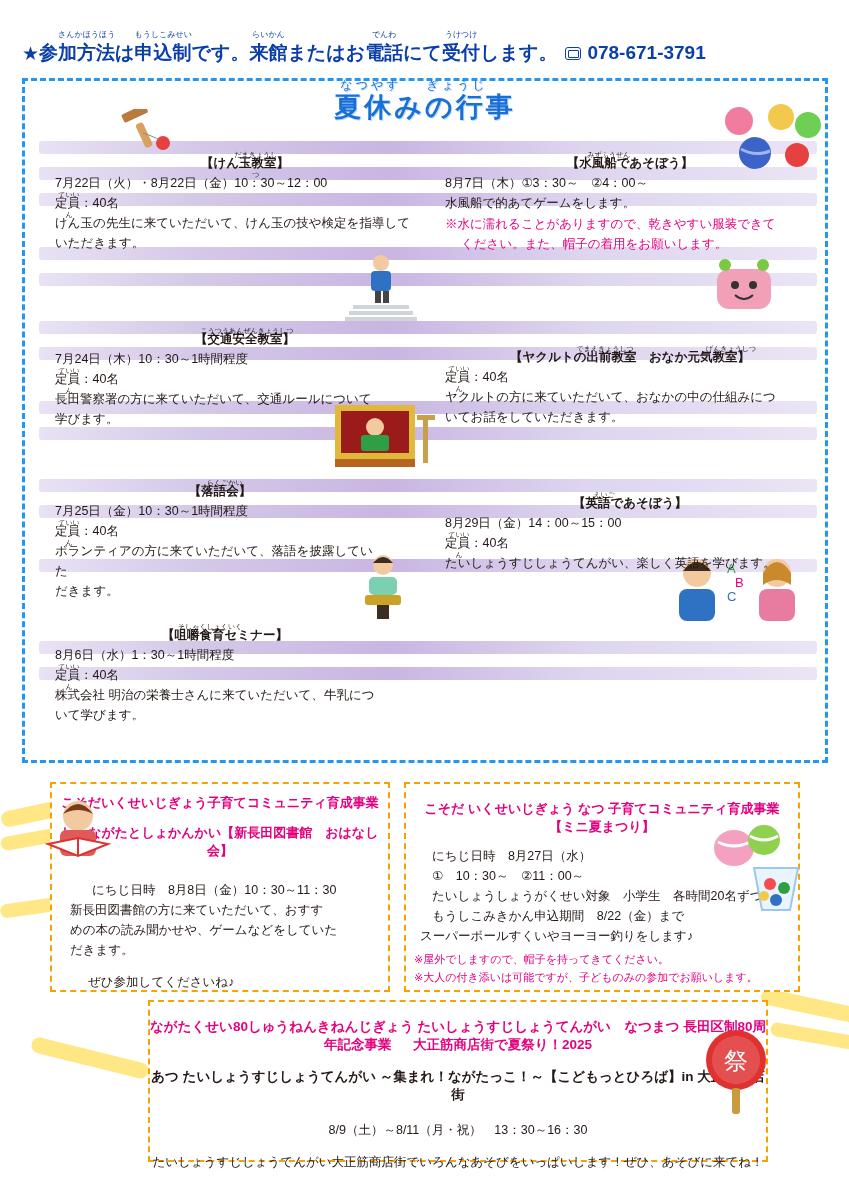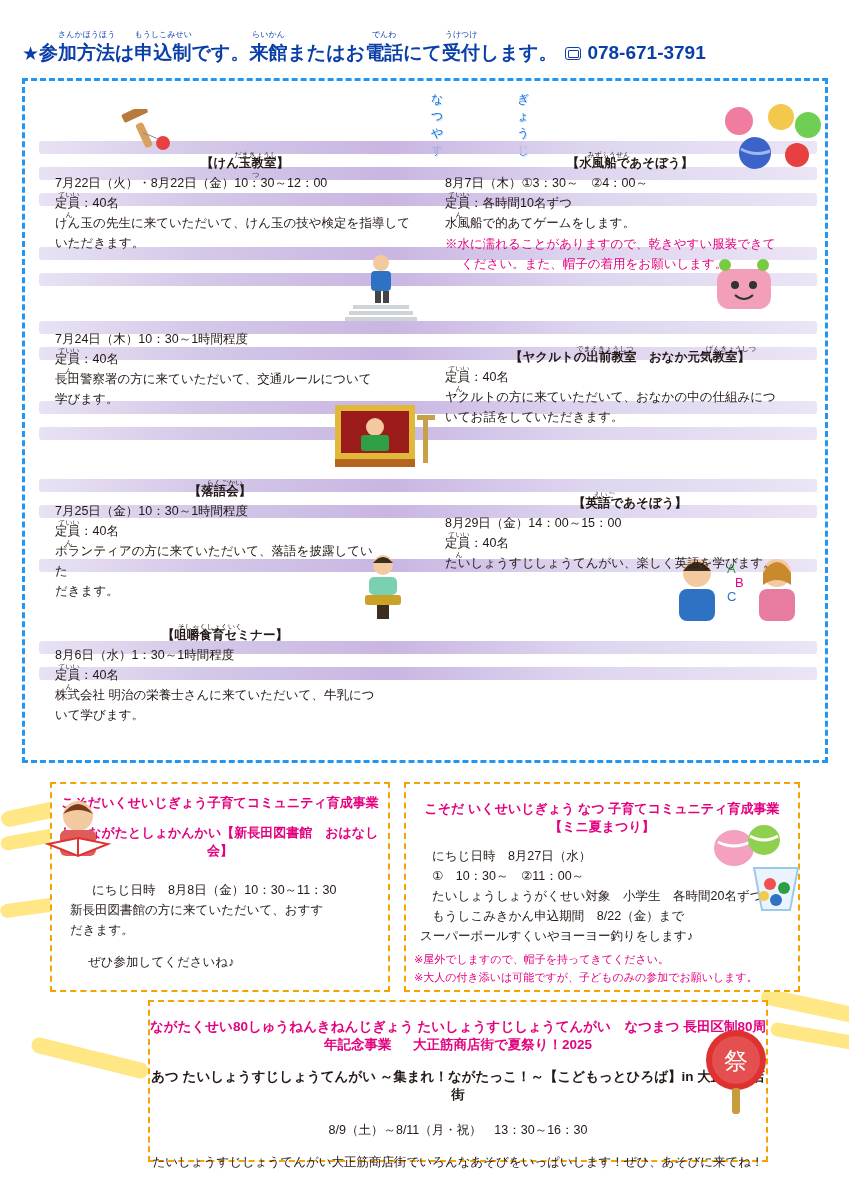--- a/index.html
+++ b/index.html
@@ -112,20 +112,21 @@
     <span class="tel-icon"></span>
     <span>078-671-3791</span>
   </div>
 
   <div class="main-box">
 
     <div class="title-band">
       <span class="t">
         <span class="rb2" style="left:6px;">なつやす</span>
         <span class="rb2" style="left:92px;">ぎょうじ</span>
+        <span>夏休みの行事</span>
       </span>
     </div>
 
     <div class="band" style="top:60px;"></div>
     <div class="band" style="top:86px;"></div>
     <div class="band" style="top:112px;"></div>
     <div class="band" style="top:166px;"></div>
     <div class="band" style="top:192px;"></div>
     <div class="band" style="top:240px;"></div>
     <div class="band" style="top:266px;"></div>
@@ -224,27 +225,29 @@
       <div><span class="rbx"><span class="rbt" style="left:0;width:28px;">ていいん</span><span>定員：40名</span></span></div>
       <div>けん玉の先生に来ていただいて、けん玉の技や検定を指導して</div>
       <div>いただきます。</div>
     </div>
 
     <div class="evt" style="left:420px; top:72px; width:370px;">
       <div class="hd">
         <span class="rbx"><span class="rbt" style="left:14px;width:56px;">みずふうせん</span><span>【水風船であそぼう】</span></span>
       </div>
       <div>8月7日（木）①3：30～　②4：00～</div>
-      <div><span class="rbx"><span class="rbt" style="left:0;width:28px;">ていいん</span><span>定員：各時間10名ずつ</span></span></div>
       <div>水風船で的あてゲームをします。</div>
       <div class="pinktxt" style="margin-top:2px;">※水に濡れることがありますので、乾きやすい服装できて</div>
       <div class="pinktxt" style="padding-left:16px;">ください。また、帽子の着用をお願いします。</div>
     </div>
 
     <div class="evt" style="left:30px; top:248px; width:380px;">
+      <div class="hd">
+        <span class="rbx"><span class="rbt" style="left:4px;width:96px;">こうつうあんぜんきょうしつ</span><span>【交通安全教室】</span></span>
+      </div>
       <div>7月24日（木）10：30～1時間程度</div>
       <div><span class="rbx"><span class="rbt" style="left:0;width:28px;">ていいん</span><span>定員：40名</span></span></div>
       <div>長田警察署の方に来ていただいて、交通ルールについて</div>
       <div>学びます。</div>
     </div>
 
     <div class="evt" style="left:420px; top:266px; width:370px;">
       <div class="hd">
         <span class="rbx">
           <span class="rbt" style="left:64px;width:62px;">でまえきょうしつ</span>
@@ -298,20 +301,21 @@
   <div class="ob" style="left:50px; top:782px; width:340px; height:210px;">
     <div class="ob-title" style="margin-top:10px;">
       <span class="rbx"><span class="rbt" style="left:2px;width:26px;">こそだ</span><span class="rbt" style="left:92px;width:64px;">いくせいじぎょう</span><span>子育てコミュニティ育成事業</span></span>
     </div>
     <div class="ob-title" style="margin-top:12px;">
       <span class="rbx"><span class="rbt" style="left:14px;width:88px;">しんながたとしょかん</span><span class="rbt" style="left:178px;width:20px;">かい</span><span>【新長田図書館　おはなし会】</span></span>
     </div>
     <div class="ob-body" style="margin:20px 14px 0 18px;">
       <div style="padding-left:22px;"><span class="rbx"><span class="rbt" style="left:0;width:26px;">にちじ</span><span>日時　8月8日（金）10：30～11：30</span></span></div>
       <div>新長田図書館の方に来ていただいて、おすす</div>
+      <div>めの本の読み聞かせや、ゲームなどをしていた</div>
       <div>だきます。</div>
       <div style="margin-top:12px; padding-left:18px;">ぜひ参加してくださいね♪</div>
     </div>
     <div class="ill" style="left:-18px; top:10px;">
       <svg width="86" height="78" viewBox="0 0 86 78">
         <circle cx="44" cy="22" r="15" fill="#f3c9a0"></circle>
         <path d="M29 20 Q44 0 59 20 Q44 12 29 20 Z" fill="#7a3b1d"></path>
         <rect x="26" y="36" width="36" height="26" rx="6" fill="#e05a5a"></rect>
         <path d="M14 50 L44 44 L74 50 L44 62 Z" fill="#ffffff" stroke="#d33" stroke-width="2"></path>
         <path d="M44 44 L44 62" stroke="#d33" stroke-width="2"></path>

